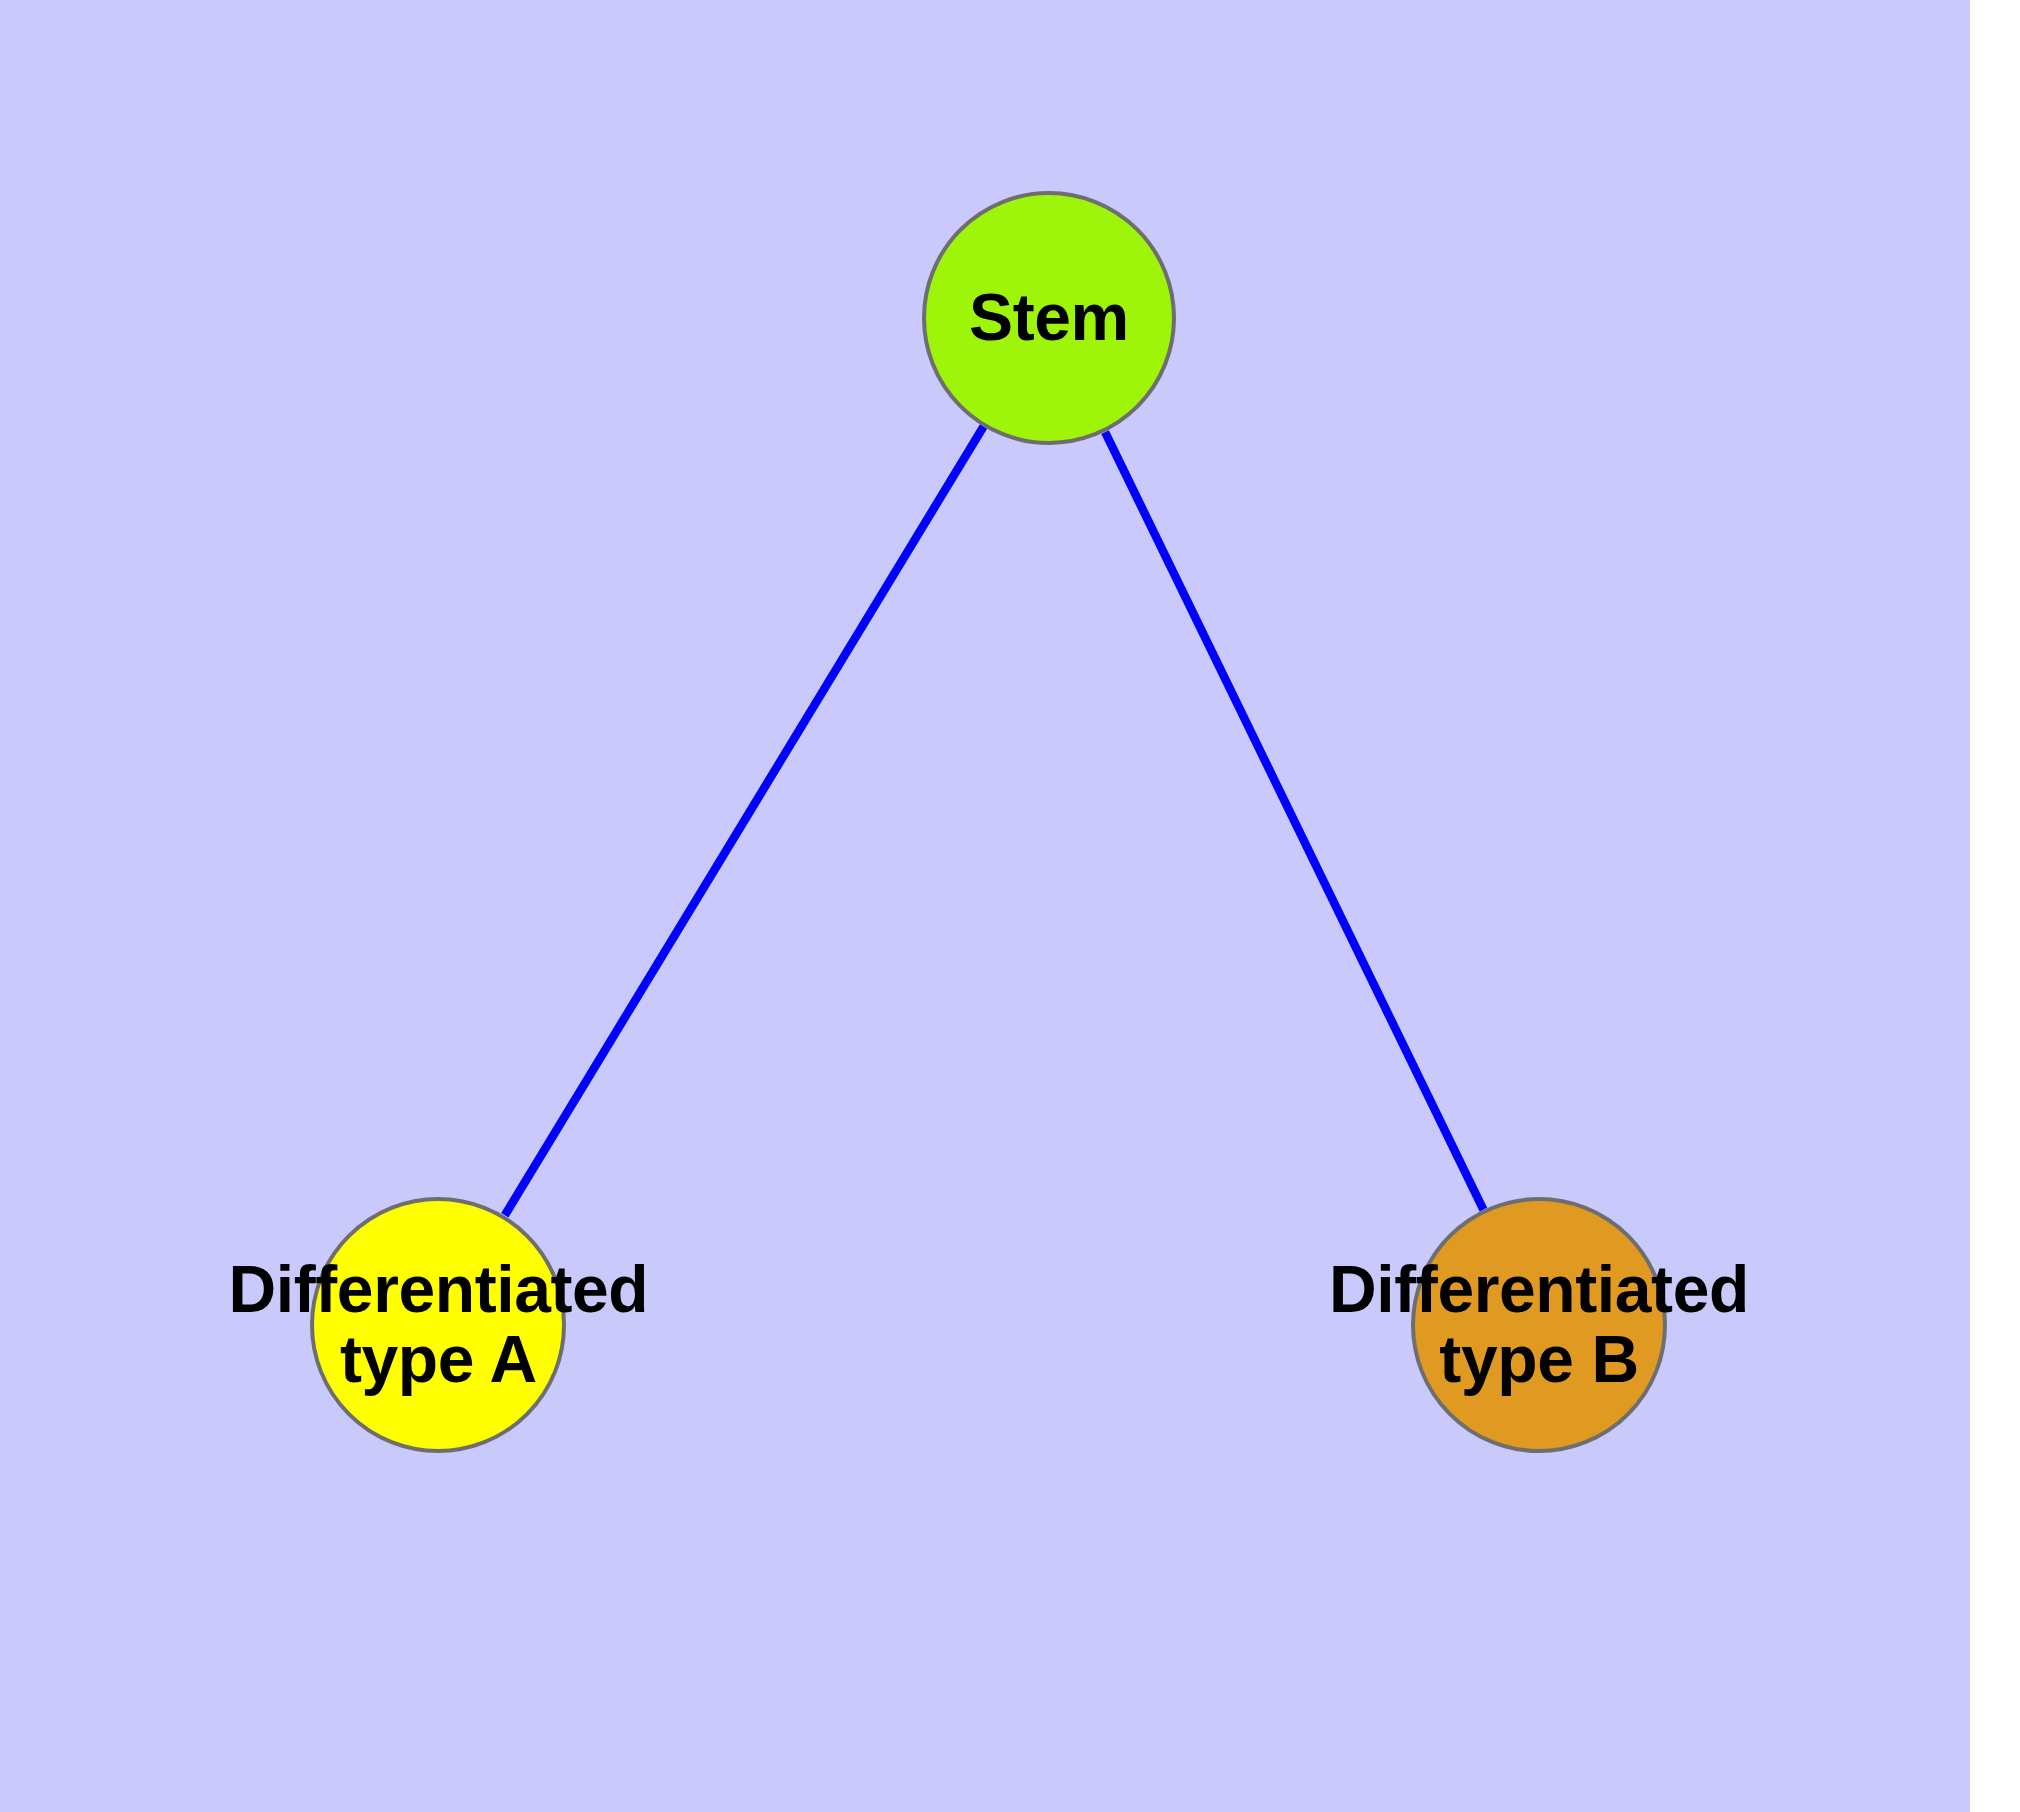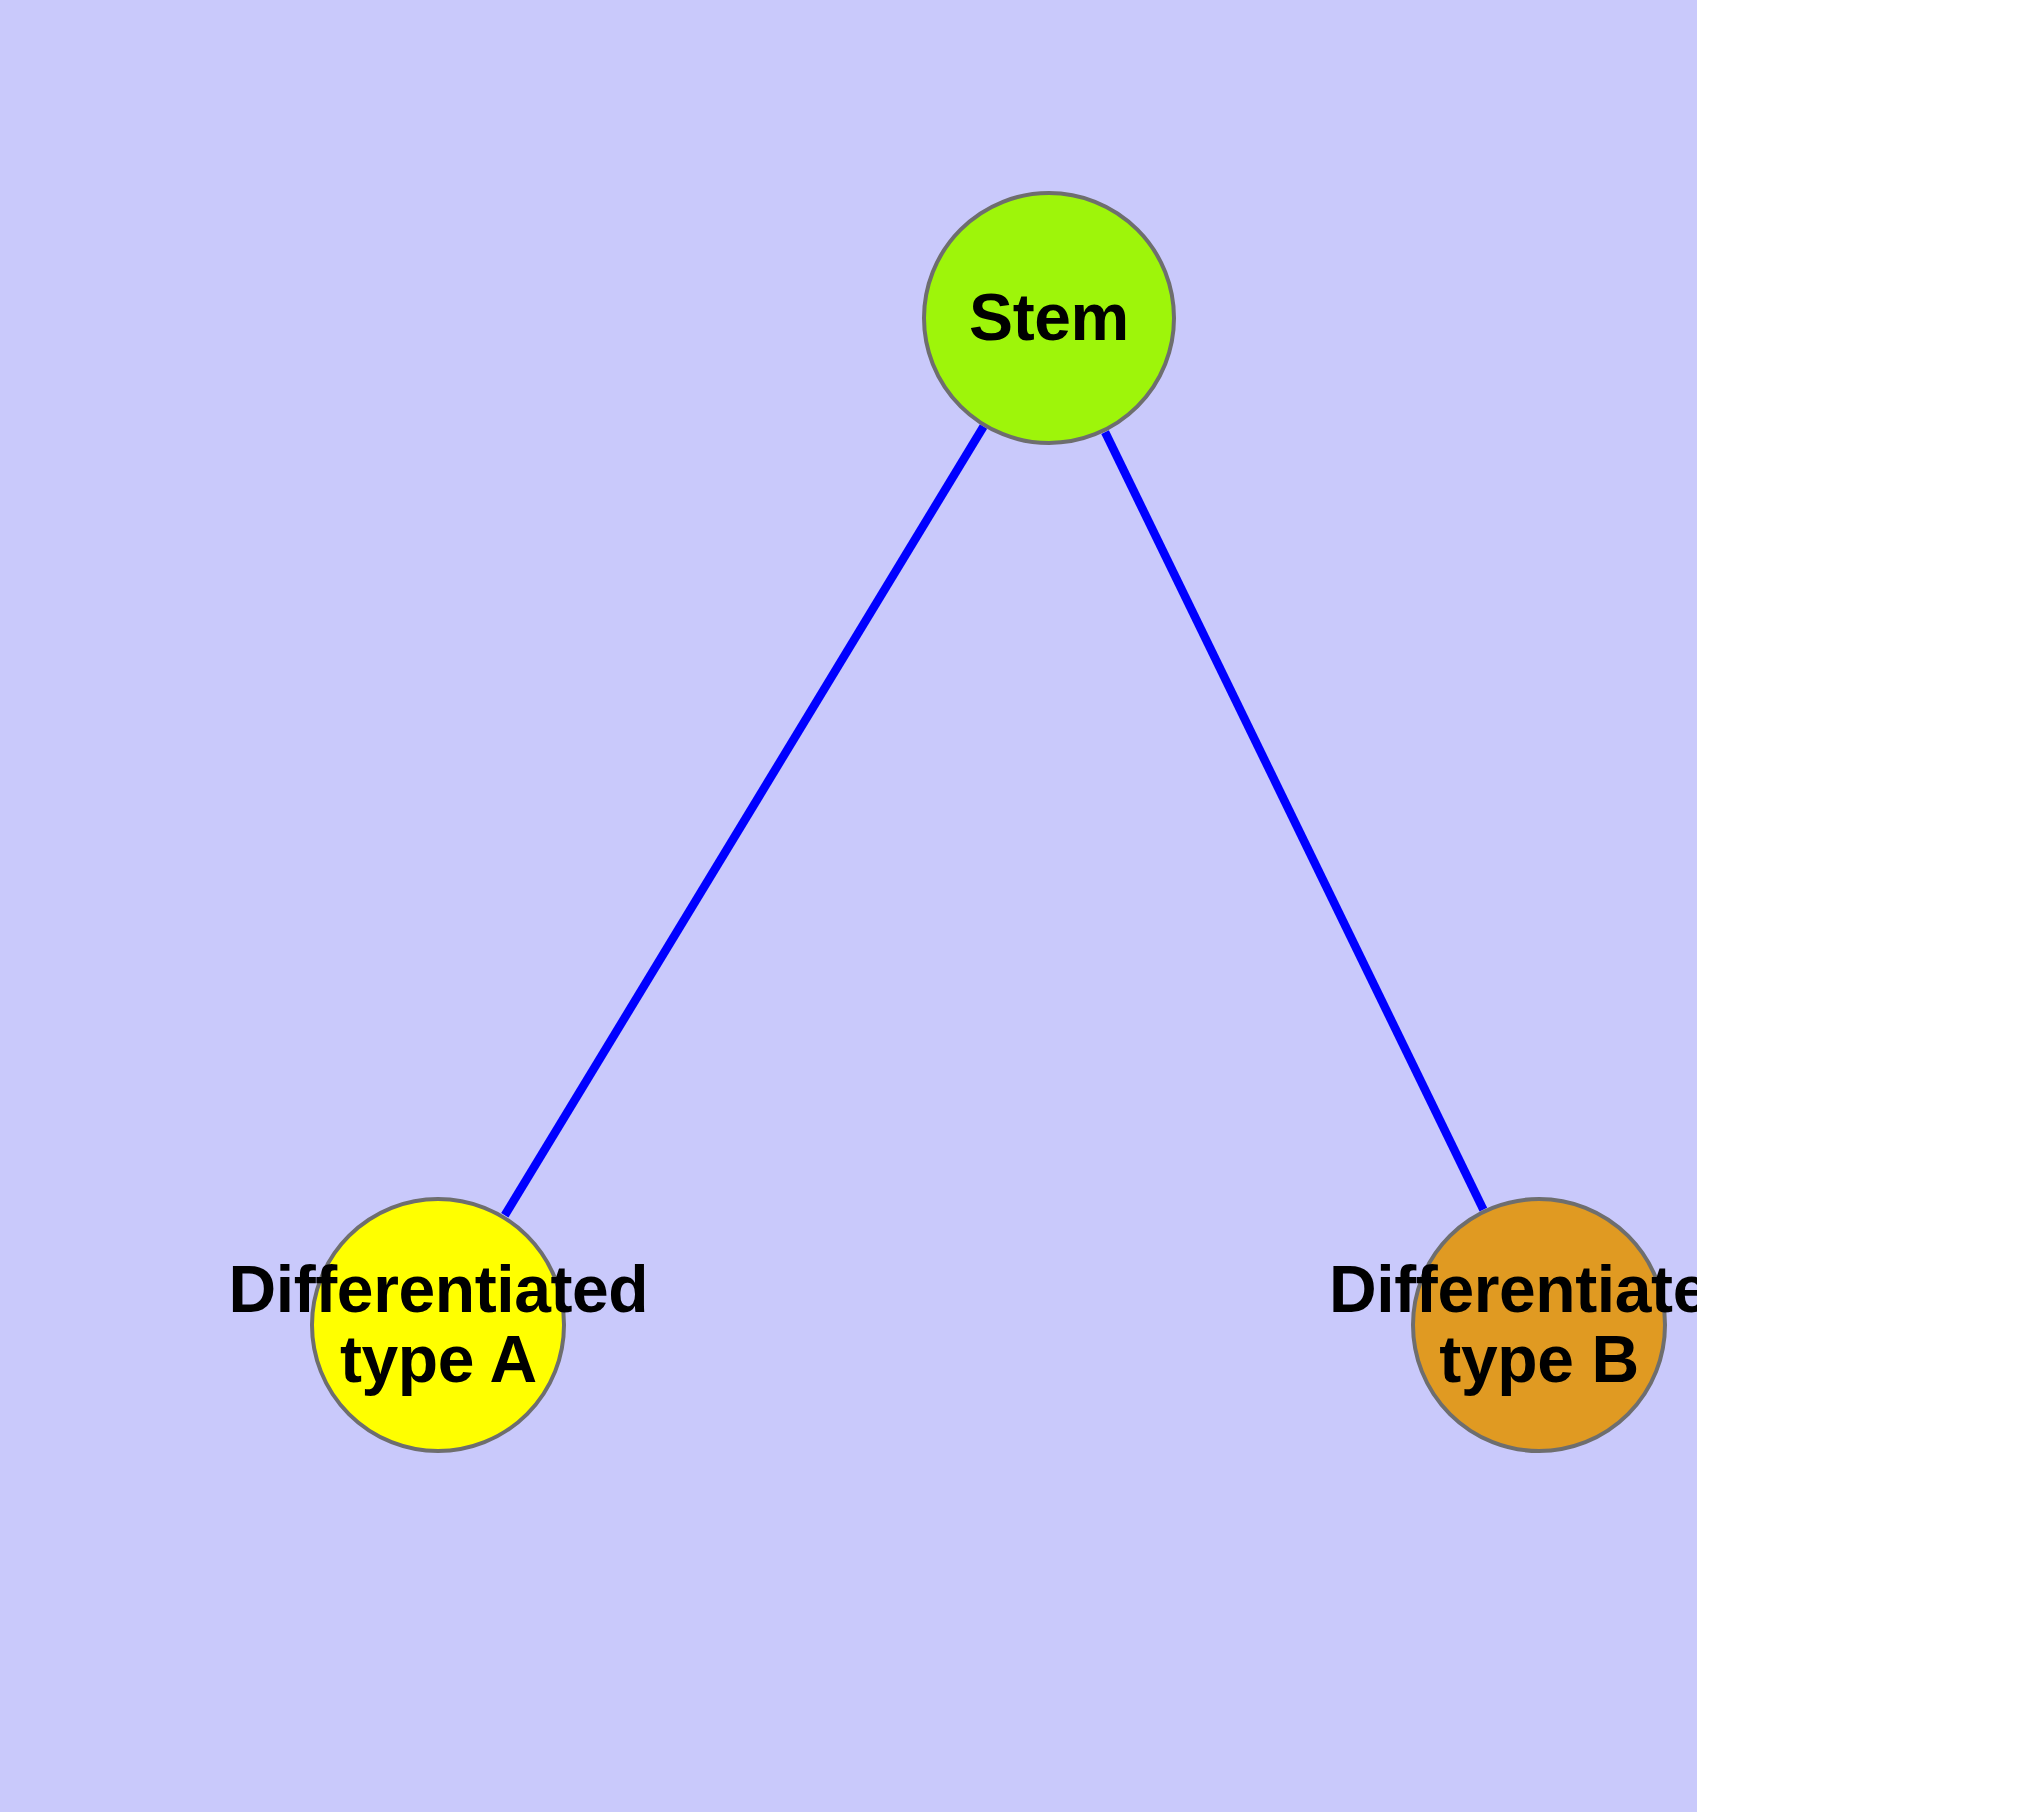--- a/index.html
+++ b/index.html
@@ -6,24 +6,23 @@
   html, body {
     margin: 0;
     padding: 0;
   }
   body {
     background: #ffffff;
     font-family: "Liberation Sans", sans-serif;
   }
   #canvas {
     position: relative;
-    width: 1681px;
+    width: 1970px;
     height: 1812px;
     overflow: hidden;
-    padding-left: 16px;
   }
   #graph-background {
     position: absolute;
     left: 0;
     top: 0;
     width: 100%;
     height: 100%;
   }
   #edge-layer {
     position: absolute;

